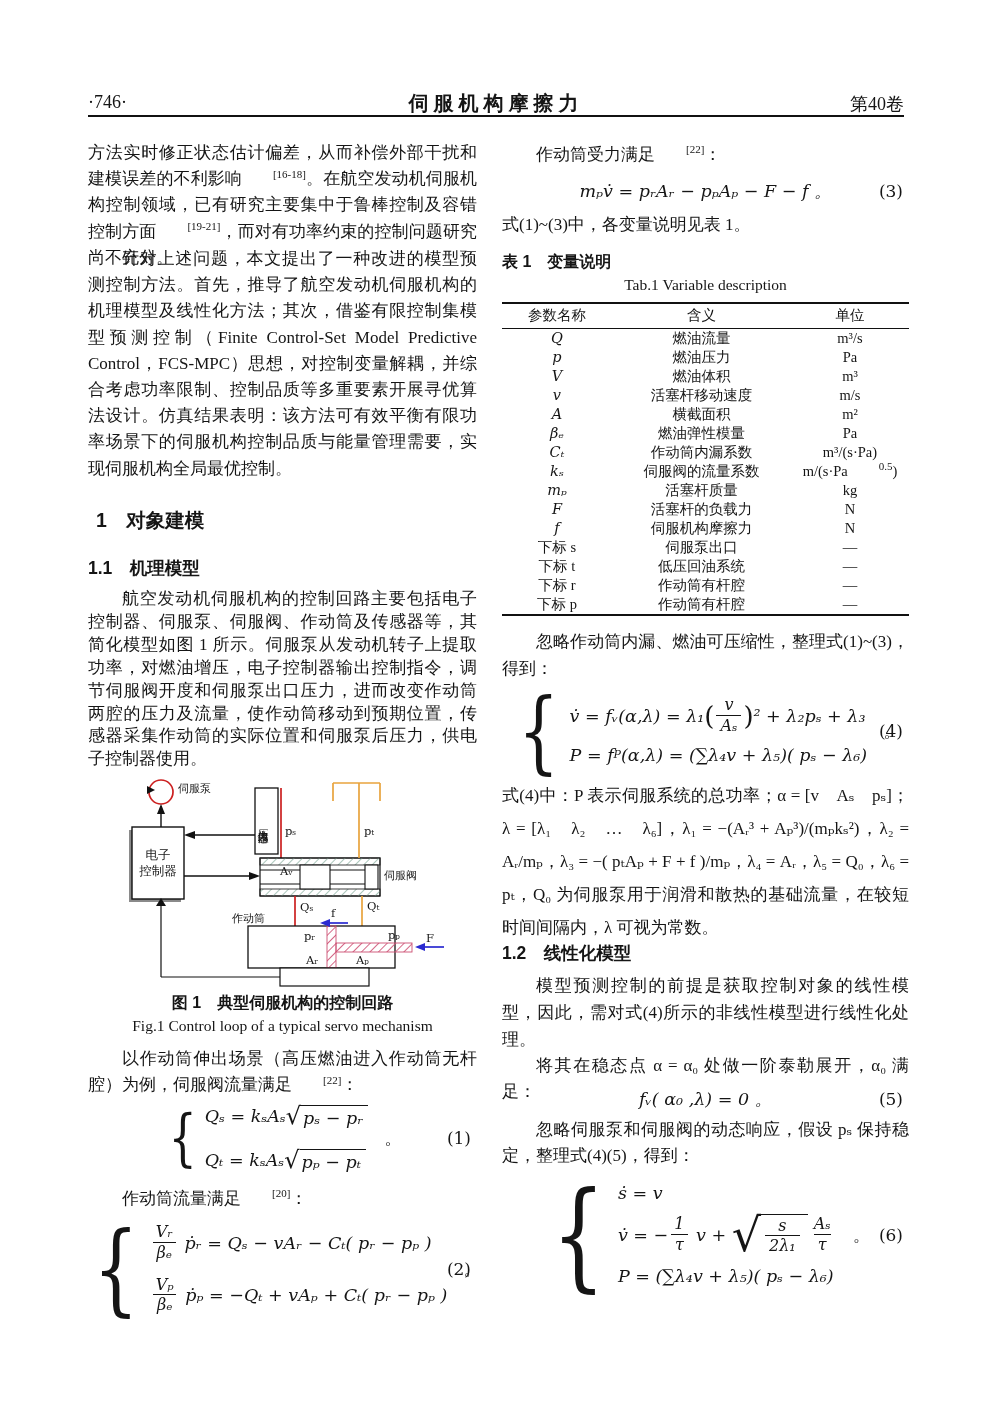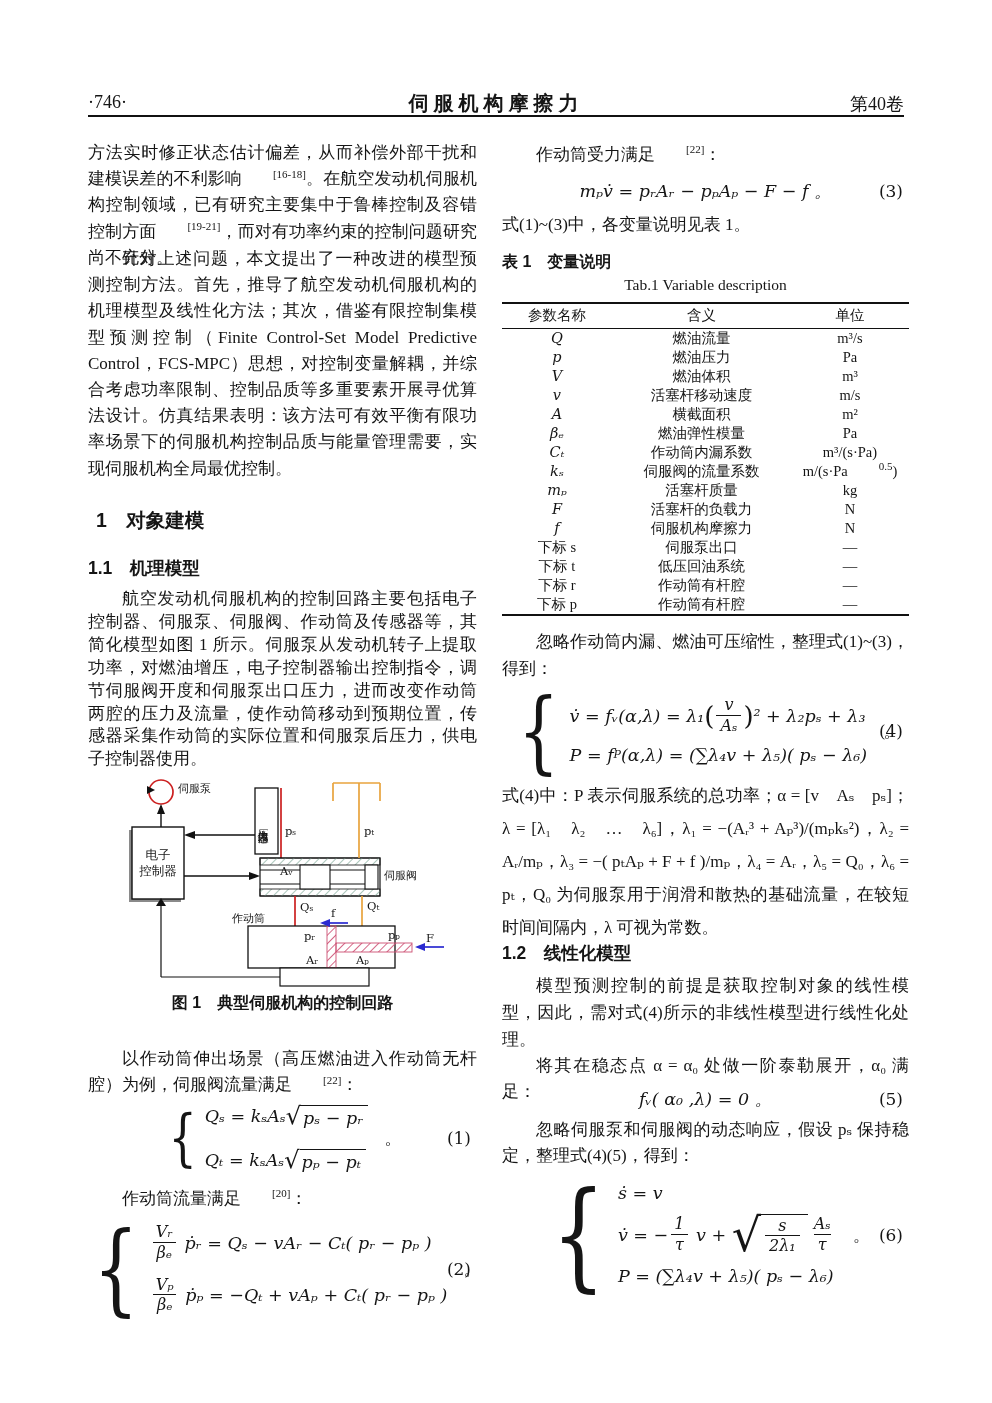--- a/index.html
+++ b/index.html
@@ -156,20 +156,21 @@
       <span class="flabel it" style="left:279px;top:125px;">Qₜ</span>
       <span class="flabel" style="left:144px;top:137px;">作动筒</span>
       <span class="flabel it" style="left:243px;top:132px;">f</span>
       <span class="flabel it" style="left:338px;top:157px;">F</span>
       <span class="flabel it" style="left:216px;top:155px;">pᵣ</span>
       <span class="flabel it" style="left:272px;top:154px;margin-left:28px;">pₚ</span>
       <span class="flabel it" style="left:218px;top:179px;">Aᵣ</span>
       <span class="flabel it" style="left:252px;top:179px;margin-left:16px;">Aₚ</span>
     </div>
     <div class="cap-cn" style="top:993px;">图 1　典型伺服机构的控制回路</div>
+    <div class="cap-en" style="top:1017px;">Fig.1  Control loop of a typical servo mechanism</div>
 
     <p class="body lh26 indent blk" style="top:1046px;">以作动筒伸出场景（高压燃油进入作动筒无杆腔）为例，伺服阀流量满足<sup>[22]</sup>：</p>
 
     <div class="eq" style="top:1100px;height:76px;">
       <span class="brace" style="font-size:62px;">{</span>
       <span class="lines">
         <span class="eq-line"><span>Qₛ = kₛAₛ</span><span class="sqrt"><span class="radsign">√</span><span class="radicand">pₛ − pᵣ</span></span></span>
         <span class="eq-line"><span>Qₜ = kₛAₛ</span><span class="sqrt"><span class="radsign">√</span><span class="radicand">pₚ − pₜ</span></span></span>
       </span>
       <span class="eq-end">。</span>

